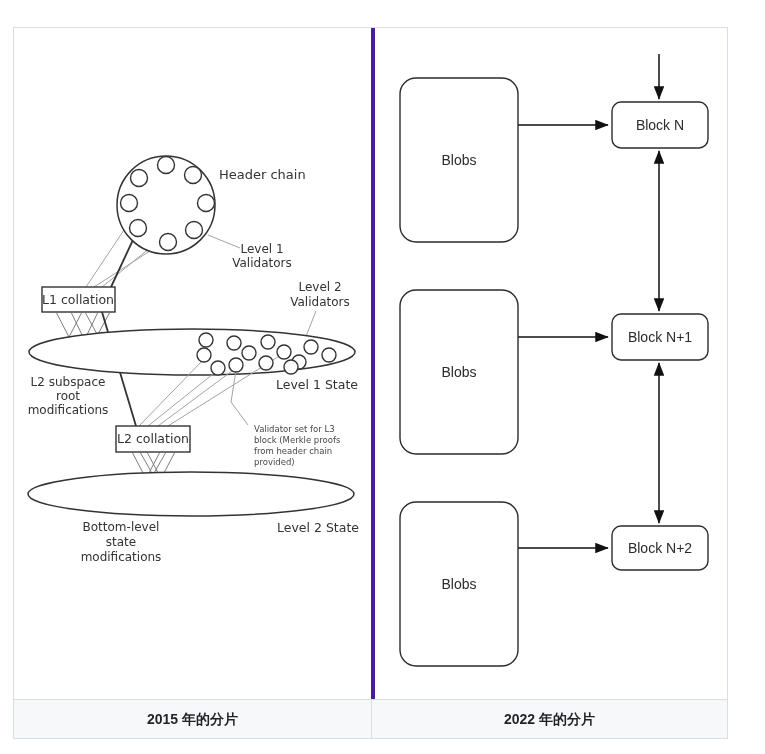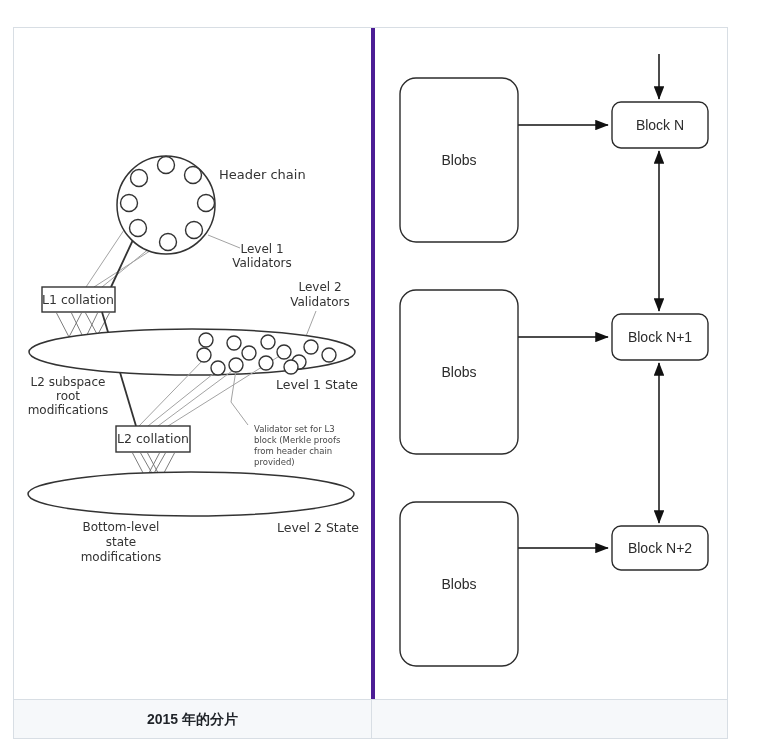--- a/index.html
+++ b/index.html
@@ -189,14 +189,15 @@
         <text class="rlbl" x="285" y="314" text-anchor="middle">Block N+1</text>
 
         <rect class="rbox" x="237" y="498" width="96" height="44" rx="9"></rect>
         <text class="rlbl" x="285" y="525" text-anchor="middle">Block N+2</text>
       </svg>
     </div>
   </div>
 
   <div class="footer-row">
     <div class="caption caption-left">2015 年的分片</div>
+    <div class="caption caption-right">2022 年的分片</div>
   </div>
 </div>
 
 </body></html>

